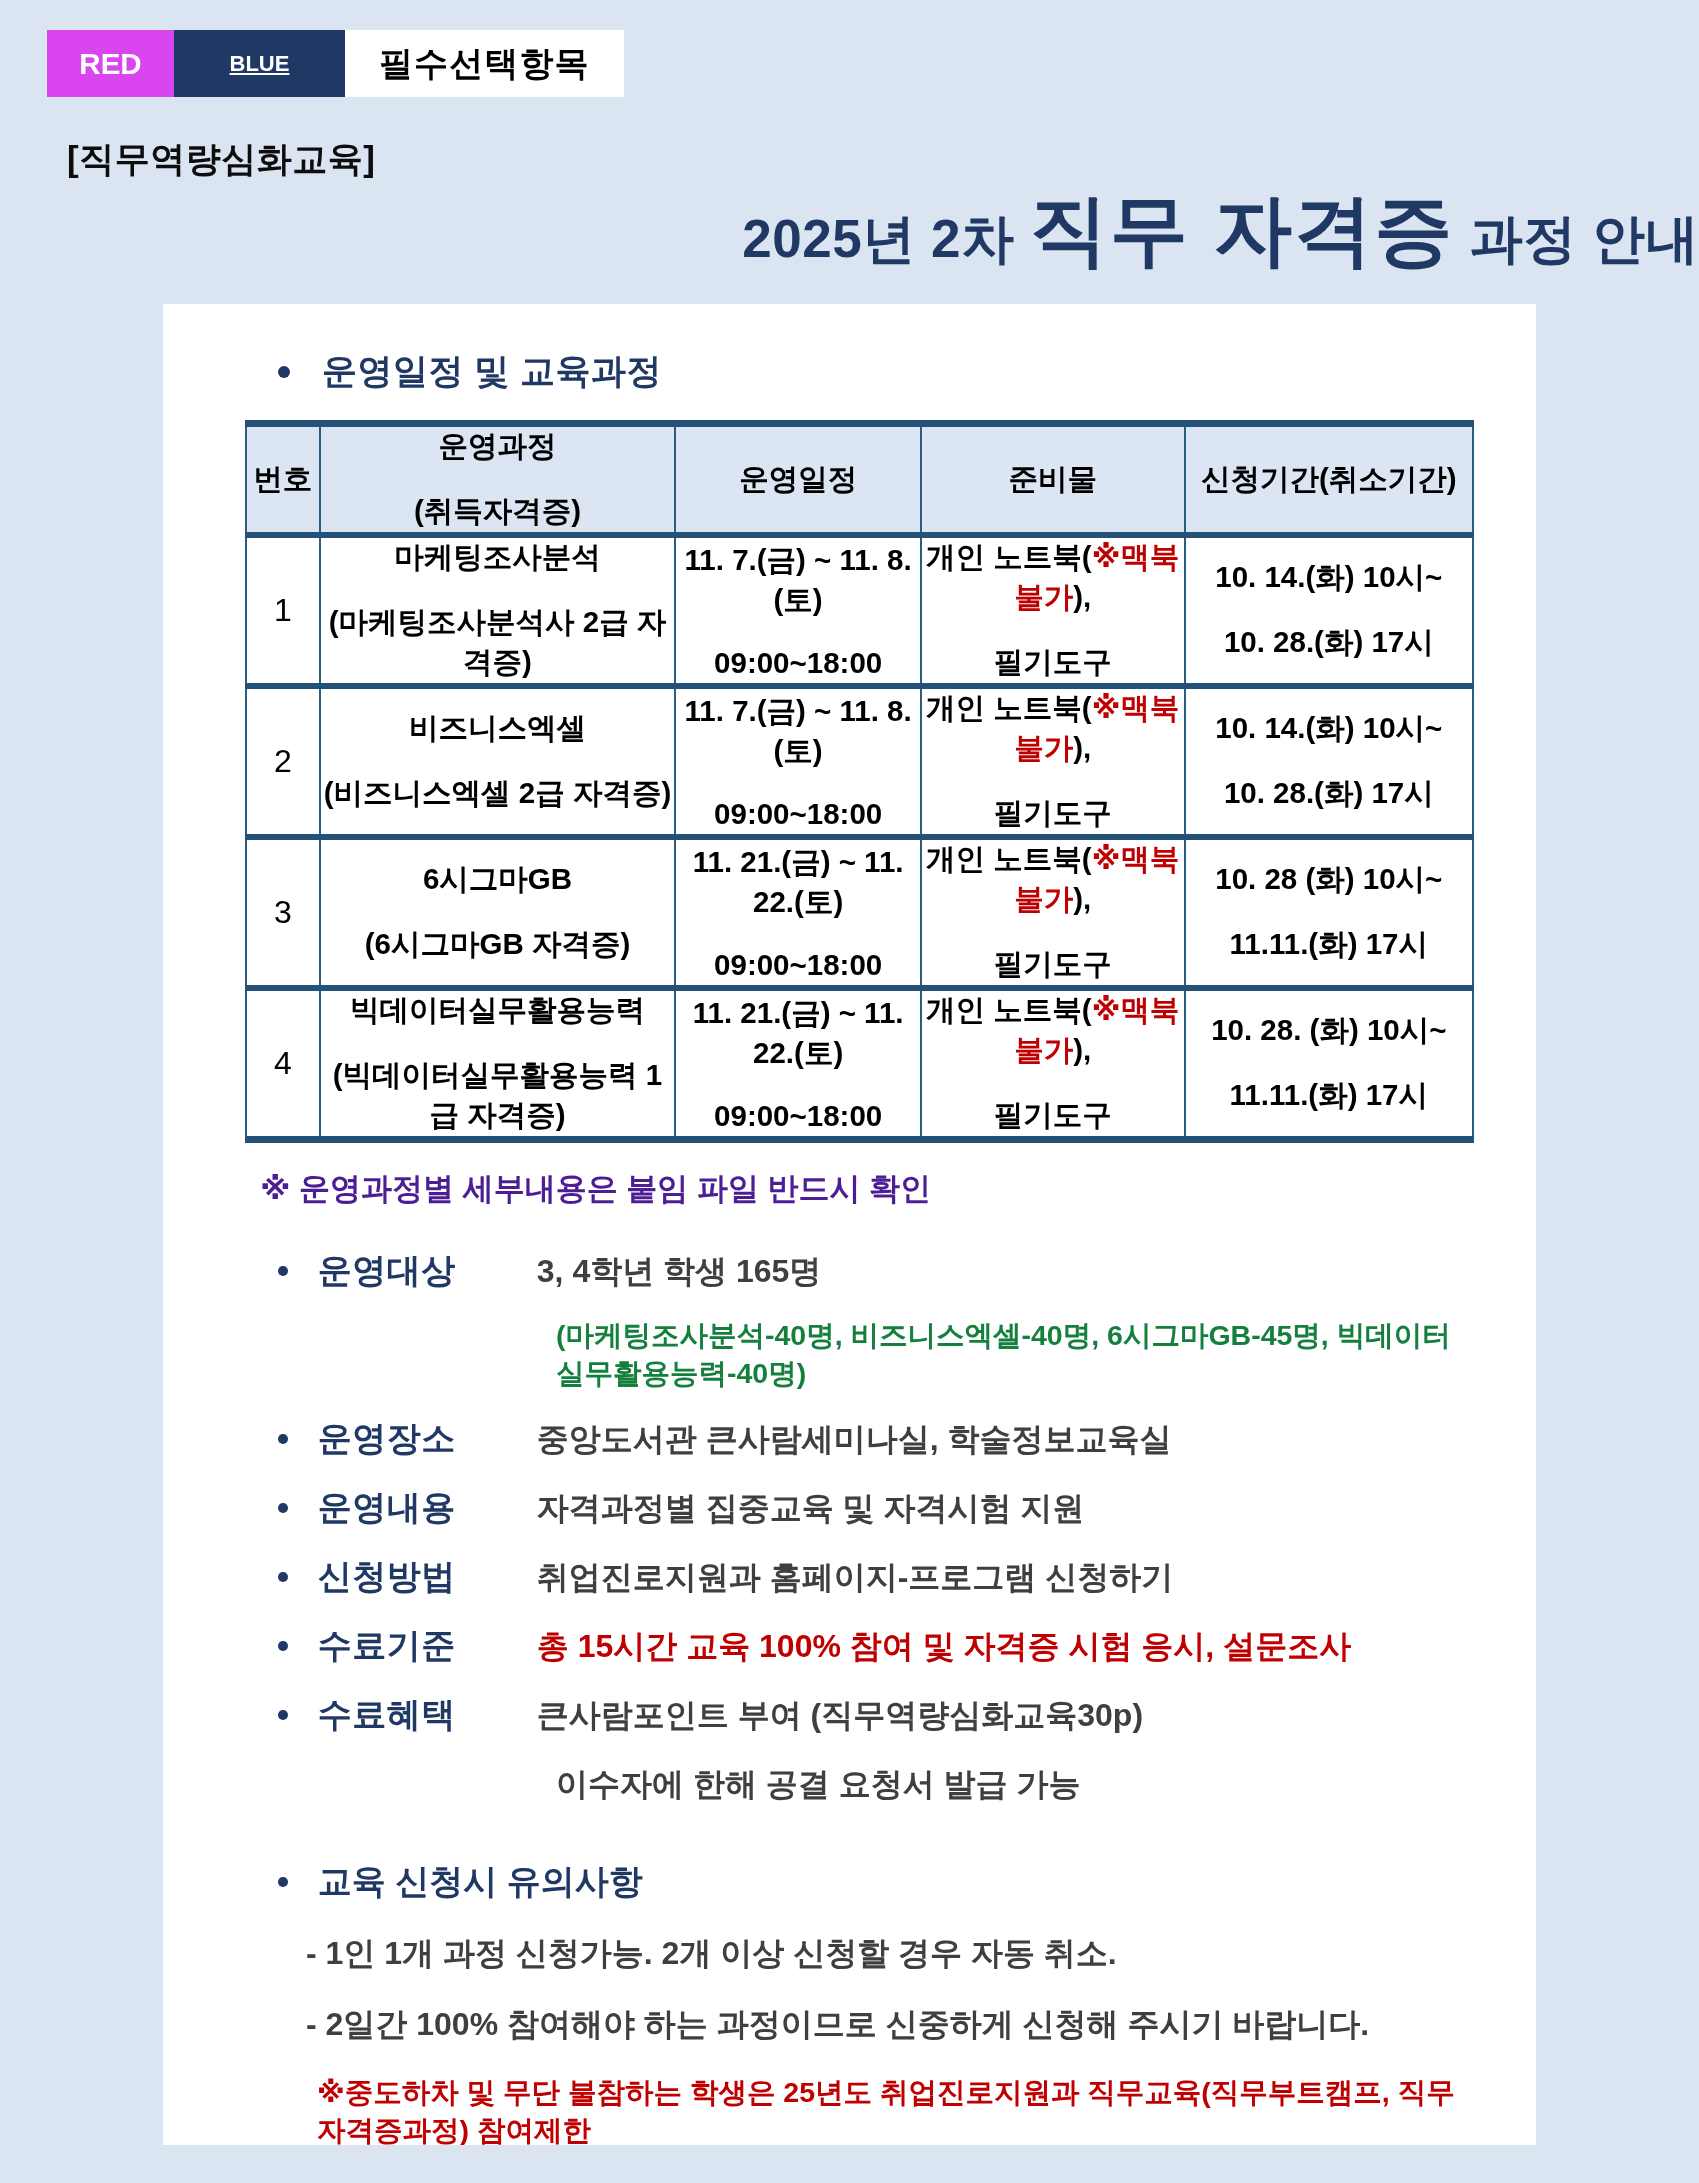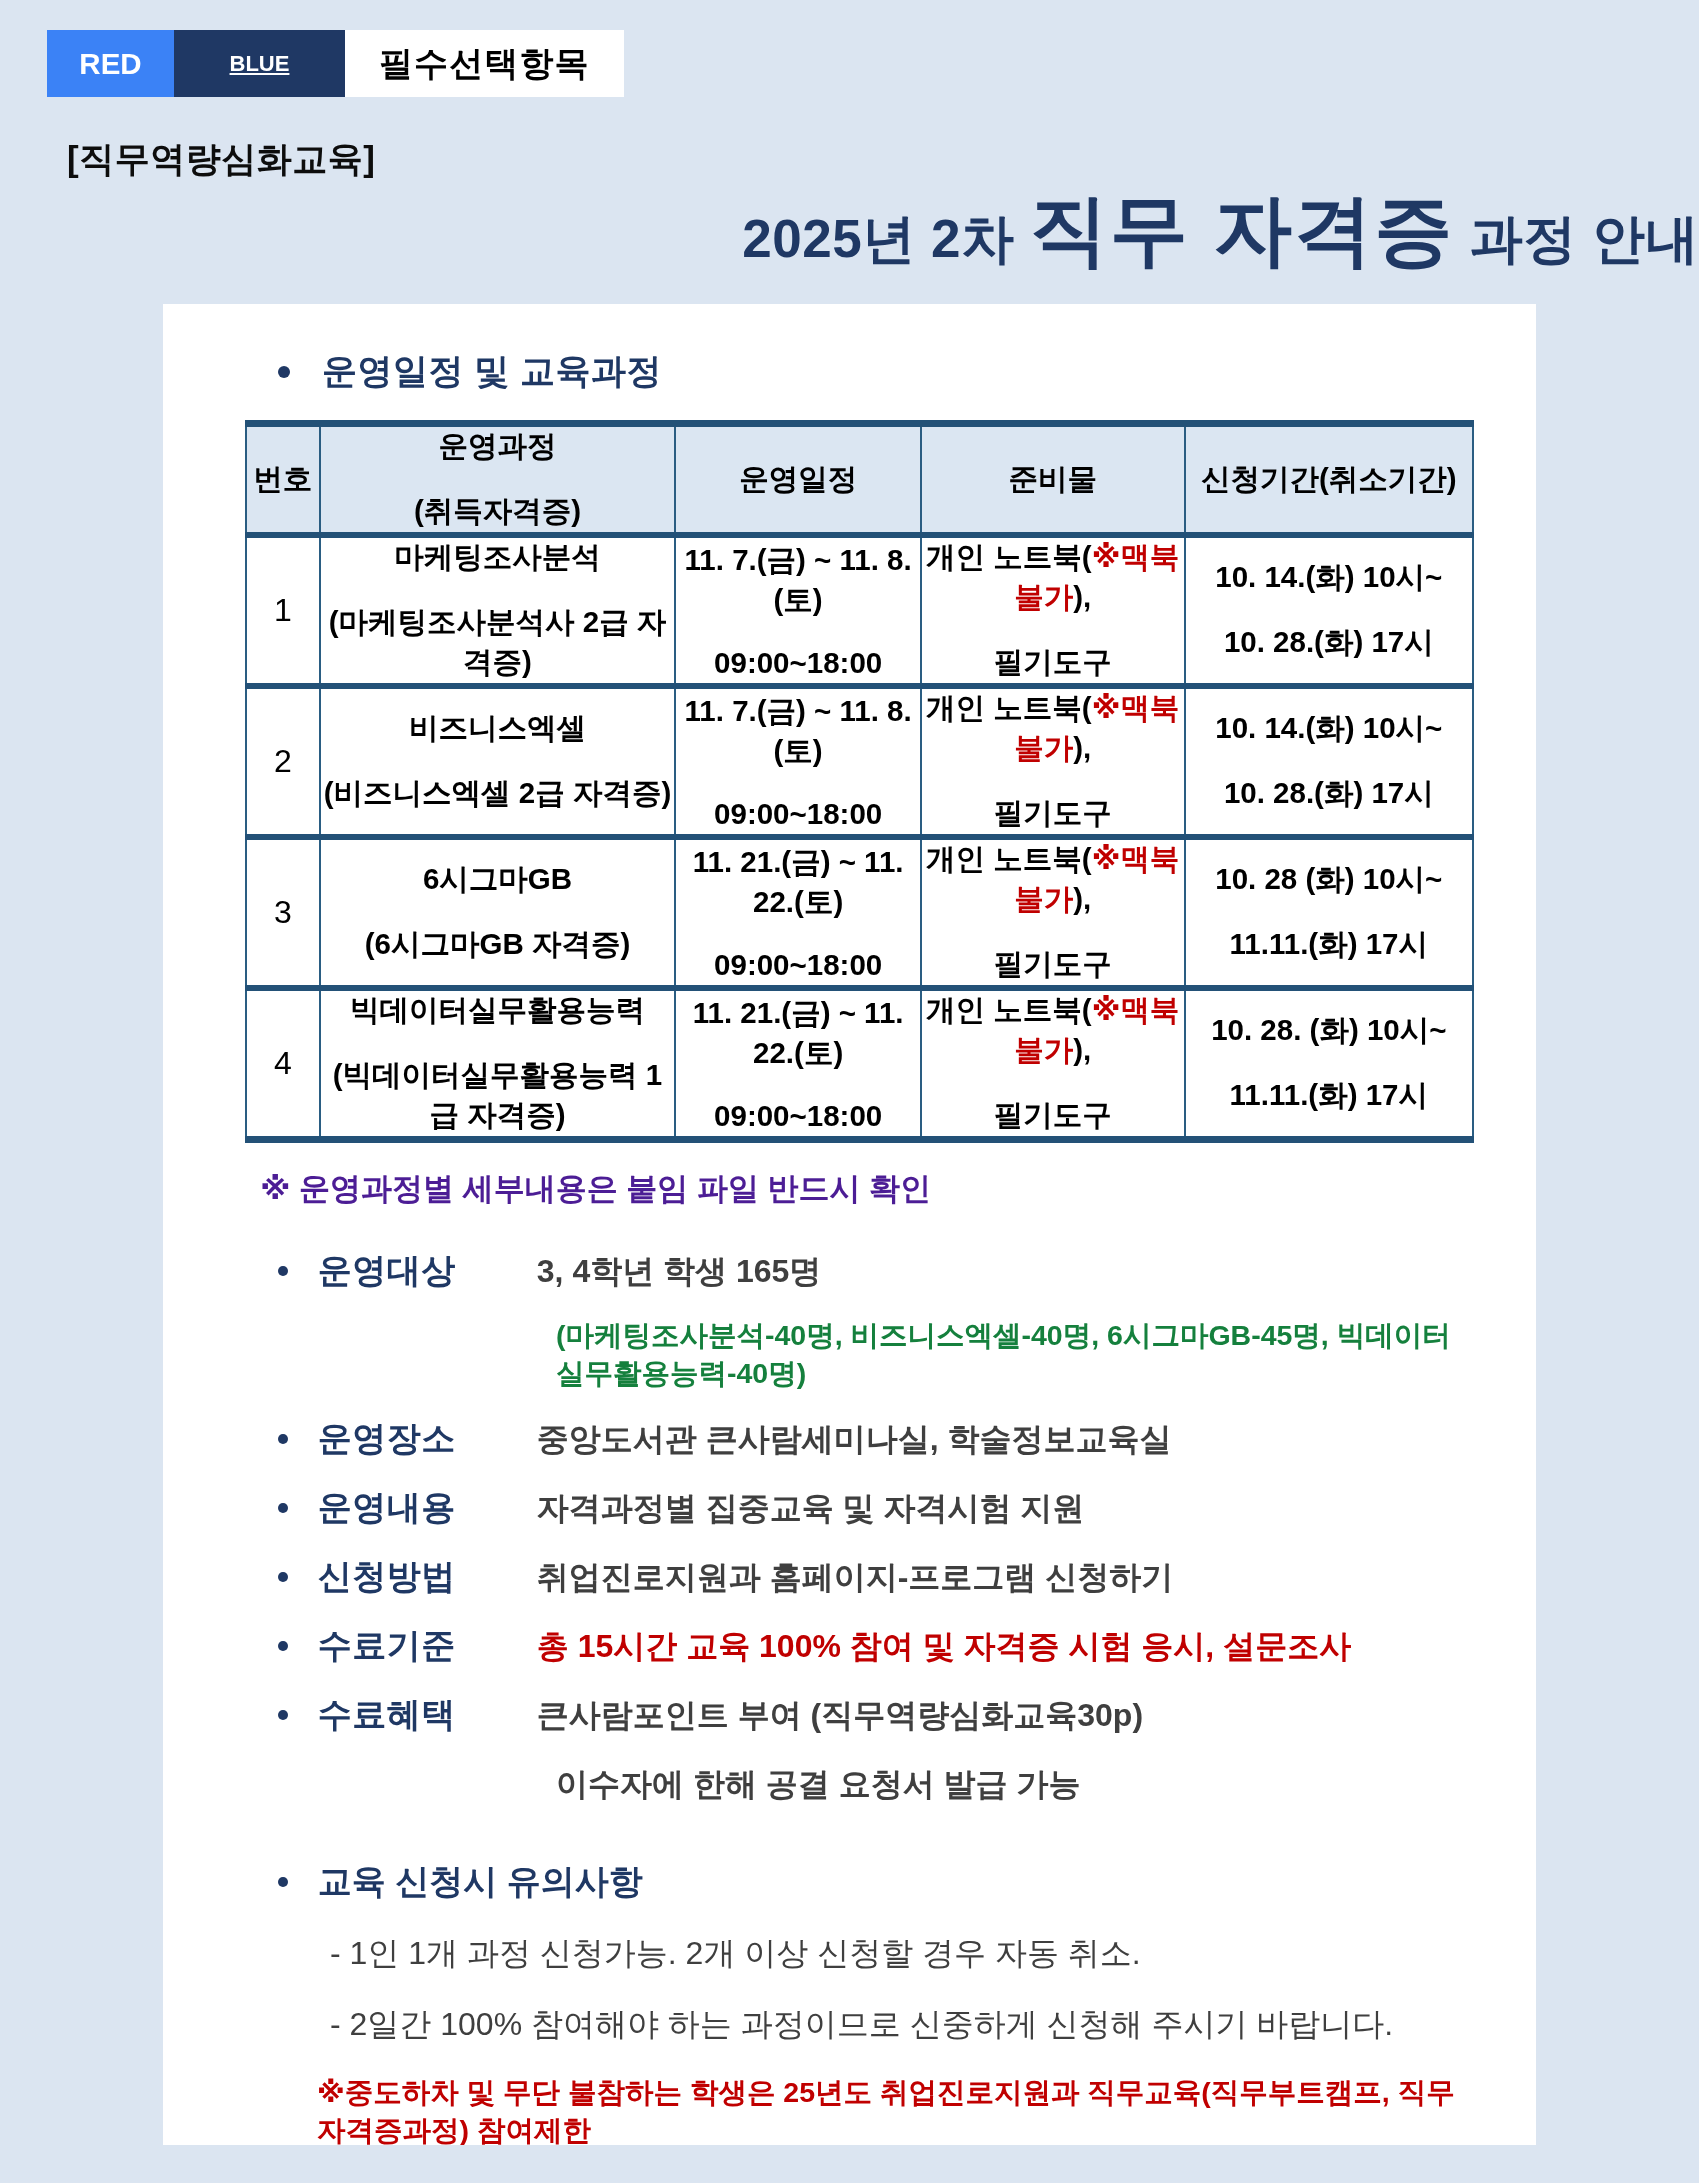--- a/index.html
+++ b/index.html
@@ -21,21 +21,21 @@
     height: 67px;
     margin: 30px 0 0 47px;
   }
   .badge {
     display: flex;
     align-items: center;
     justify-content: center;
     font-weight: 800;
   }
   .badge-red {
-    background: #3b82f6;
+    background: #d946ef;
     color: #ffffff;
     width: 127px;
     font-size: 29.5px;
   }
   .badge-blue {
     background: #1f3864;
     color: #ffffff;
     width: 171px;
     font-size: 22px;
     text-decoration: underline;
@@ -178,23 +178,23 @@
   
   .notice { margin: 52px 0 0 33px; }
   .notice-head {
     display: flex;
     align-items: center;
     color: #1f3864;
     font-weight: 800;
     font-size: 34px;
   }
   .notice-line {
-    margin: 27px 0 0 52px;
+    margin: 27px 0 0 28px;
     color: #3f3f3f;
-    font-weight: 400;
+    font-weight: 700;
     font-size: 32px;
   }
   .notice-red {
     margin: 27px 0 0 39px;
     color: #c00000;
     font-weight: 800;
     font-size: 28.5px;
   }
 </style>
 </head>

